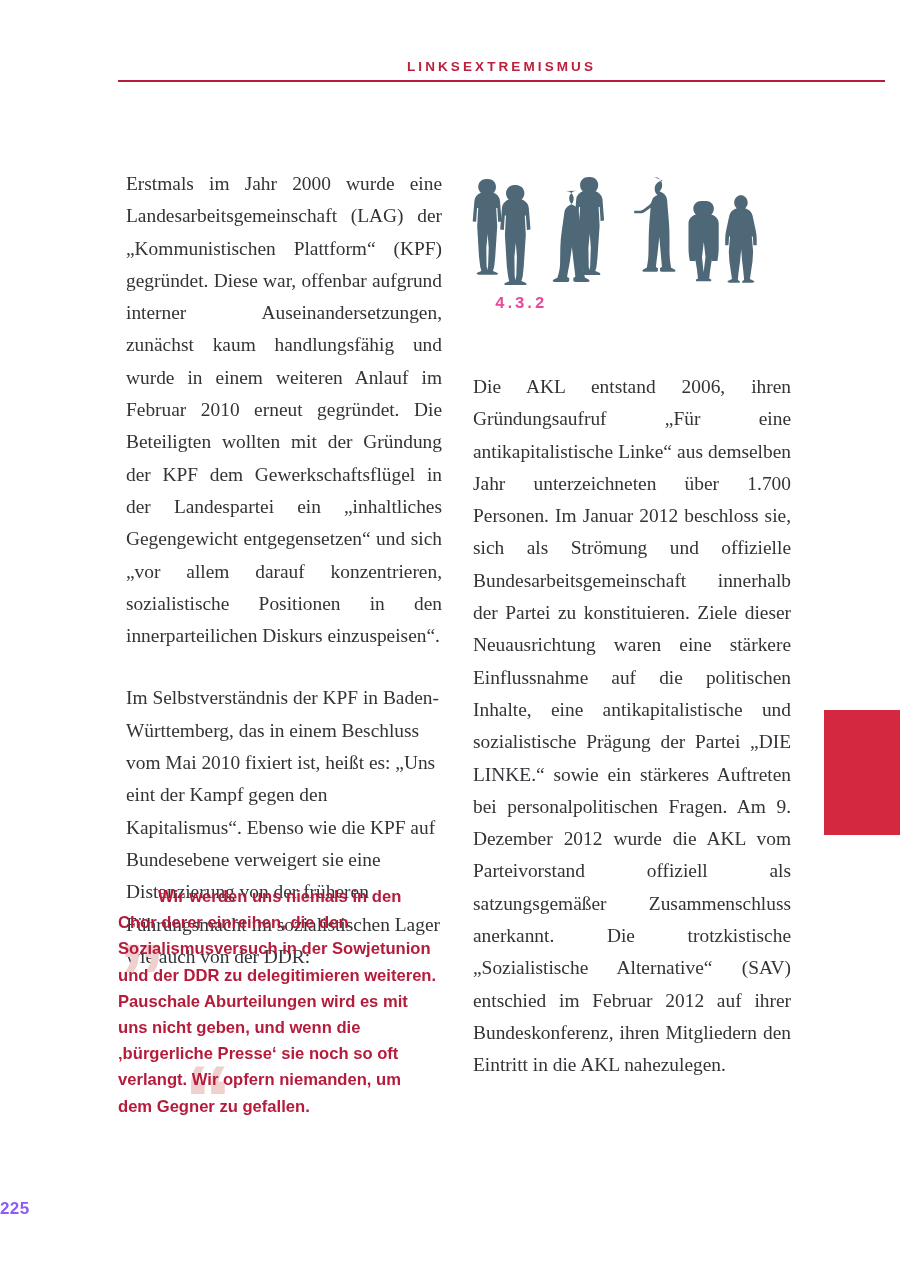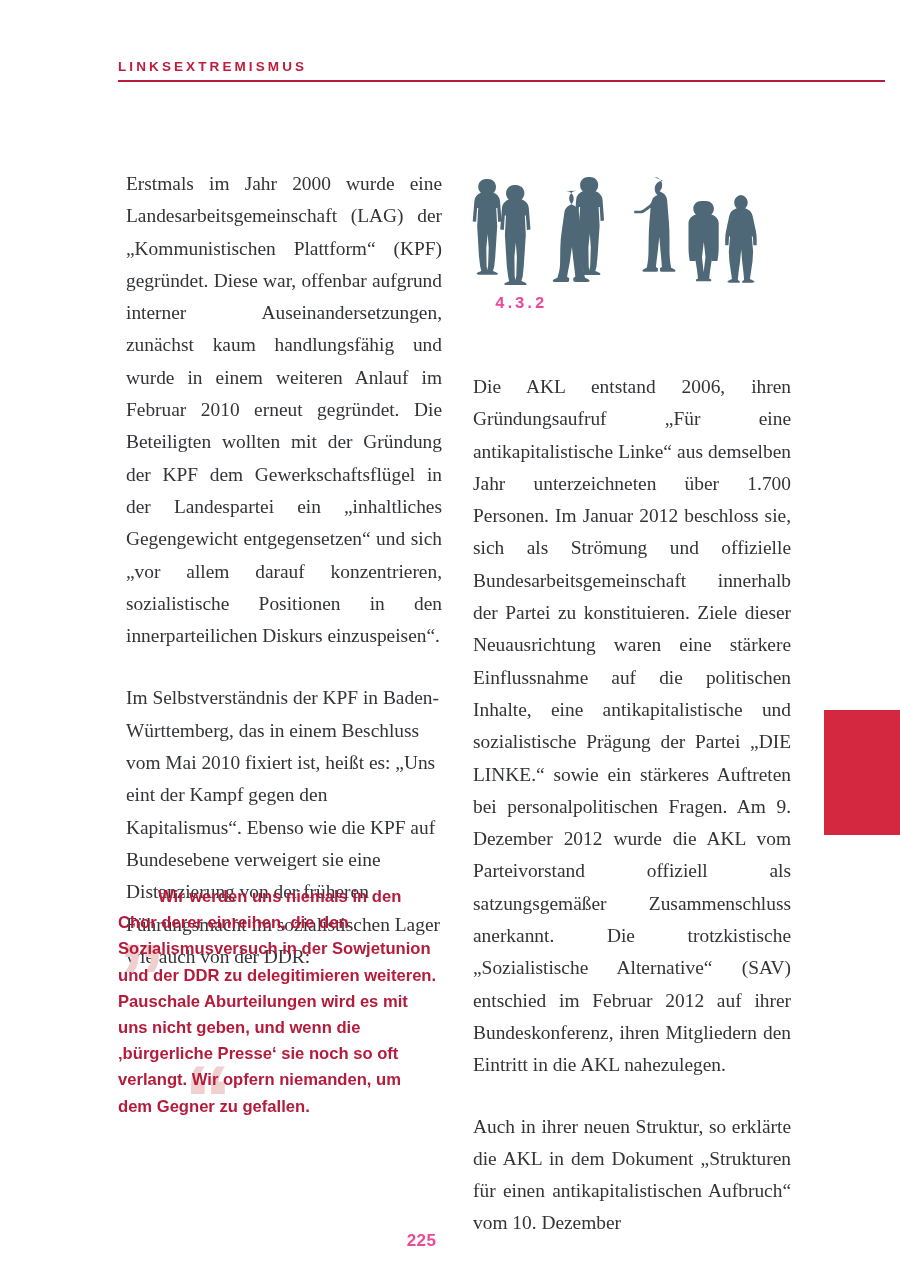--- a/index.html
+++ b/index.html
@@ -15,21 +15,21 @@
     font-family: "Liberation Serif", serif;
     color: #2b2b2b;
   }
 
   
   .running-head {
     position: absolute;
     left: 118px;
     top: 57px;
     width: 767px;
-    text-align: left;
+    text-align: center;
   }
   .running-head .rh-text {
     display: inline-block;
     font-family: "Liberation Sans", sans-serif;
     font-weight: bold;
     font-size: 13.5px;
     letter-spacing: 3.1px;
     color: #BE1E3C;
     padding-bottom: 7px;
   }
@@ -144,27 +144,26 @@
     height: 125px;
     background: #D3283F;
   }
 
   
   .folio {
     position: absolute;
     left: 0;
     top: 1199px;
     width: 843px;
-    text-align: center;
+    text-align: left;
     font-family: "Liberation Sans", sans-serif;
     font-weight: bold;
     font-size: 17px;
-    color: #ec4899;
+    color: #8b5cf6;
     letter-spacing: 0.4px;
-    margin-top: 32px;
   }
 </style>
 </head>
 <body>
 
 <div class="running-head">
   <span class="rh-text">LINKSEXTREMISMUS</span>
 </div>
 <div class="head-rule"></div>
 
@@ -202,18 +201,17 @@
     </g>
   </svg>
 </div>
 
 <div class="sec-head">
   <span class="sec-num">4.3.2</span>
 </div>
 
 <div class="right-body">
   <p>Die AKL entstand 2006, ihren Gründungsaufruf „Für eine antikapitalistische Linke“ aus demselben Jahr unterzeichneten über 1.700 Personen. Im Januar 2012 beschloss sie, sich als Strömung und offizielle Bundesarbeitsgemeinschaft innerhalb der Partei zu konstituieren. Ziele dieser Neuausrichtung waren eine stärkere Einflussnahme auf die politischen Inhalte, eine antikapitalistische und sozialistische Prägung der Partei „DIE LINKE.“ sowie ein stärkeres Auftreten bei personalpolitischen Fragen. Am 9. Dezember 2012 wurde die AKL vom Parteivorstand offiziell als satzungsgemäßer Zusammenschluss anerkannt. Die trotzkistische „Sozialistische Alternative“ (SAV) entschied im Februar 2012 auf ihrer Bundeskonferenz, ihren Mitgliedern den Eintritt in die AKL nahezulegen.</p>
-  <p class="gap last">Auch in ihrer neuen Struktur, so erklärte die AKL in dem Dokument „Strukturen für einen antikapitalistischen Aufbruch“ vom 10. Dezember</p>
 </div>
 
 <div class="edge-tab"></div>
 
 <div class="folio">225</div>
 
 </body></html>

